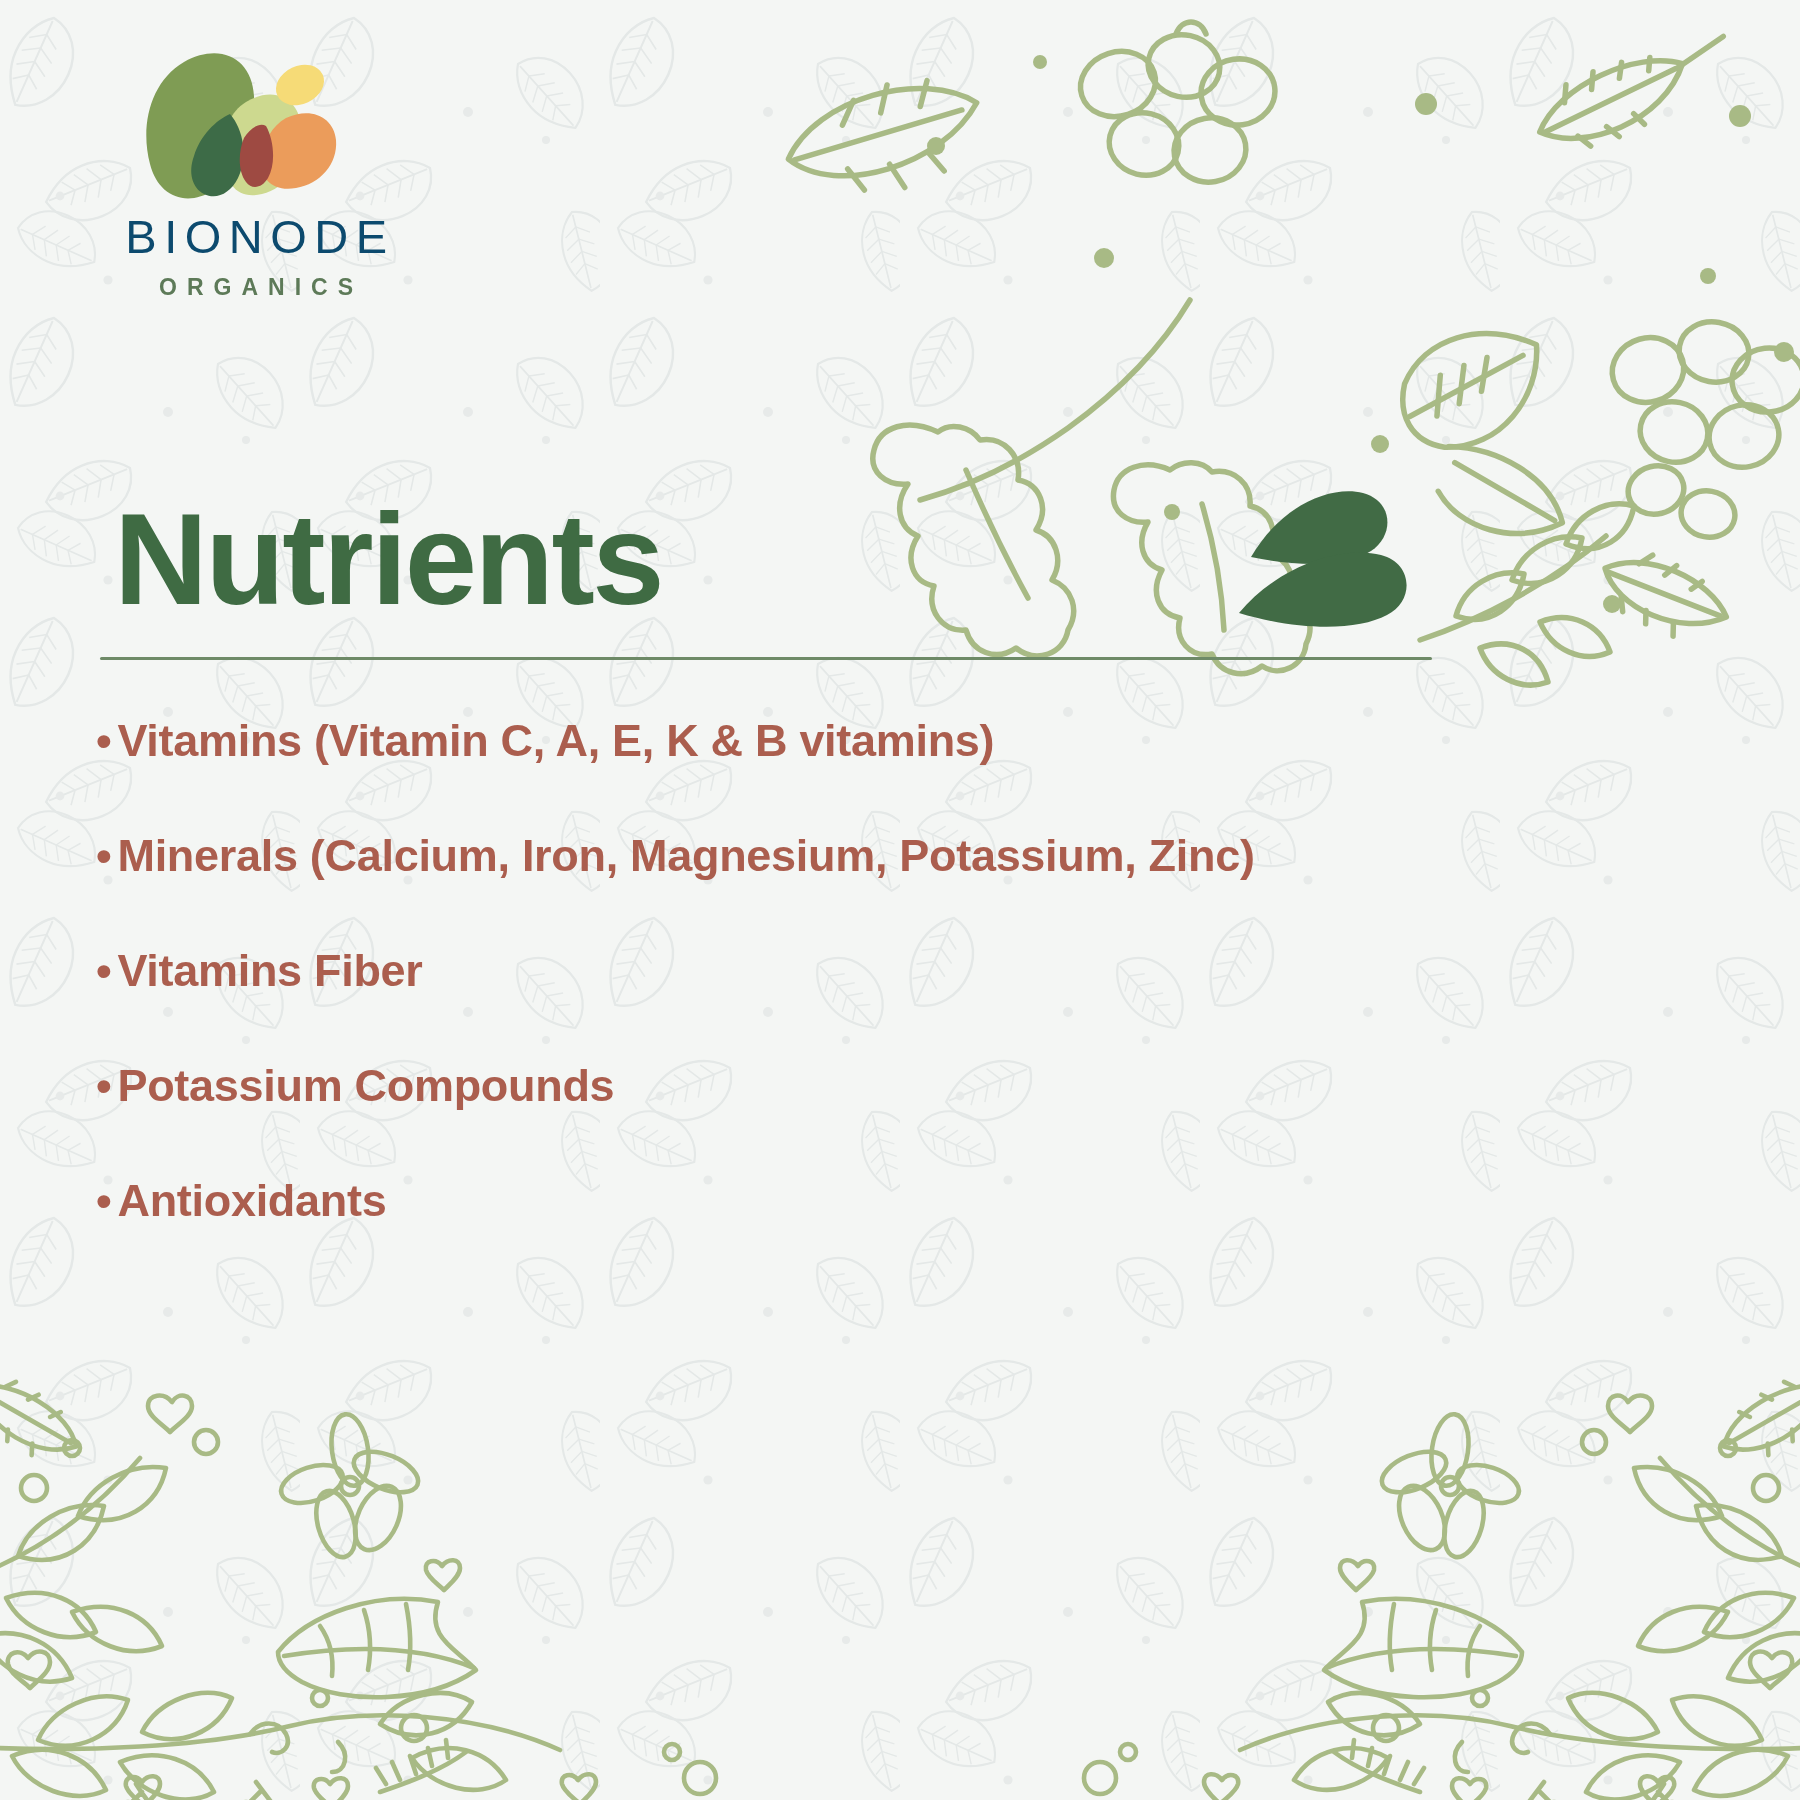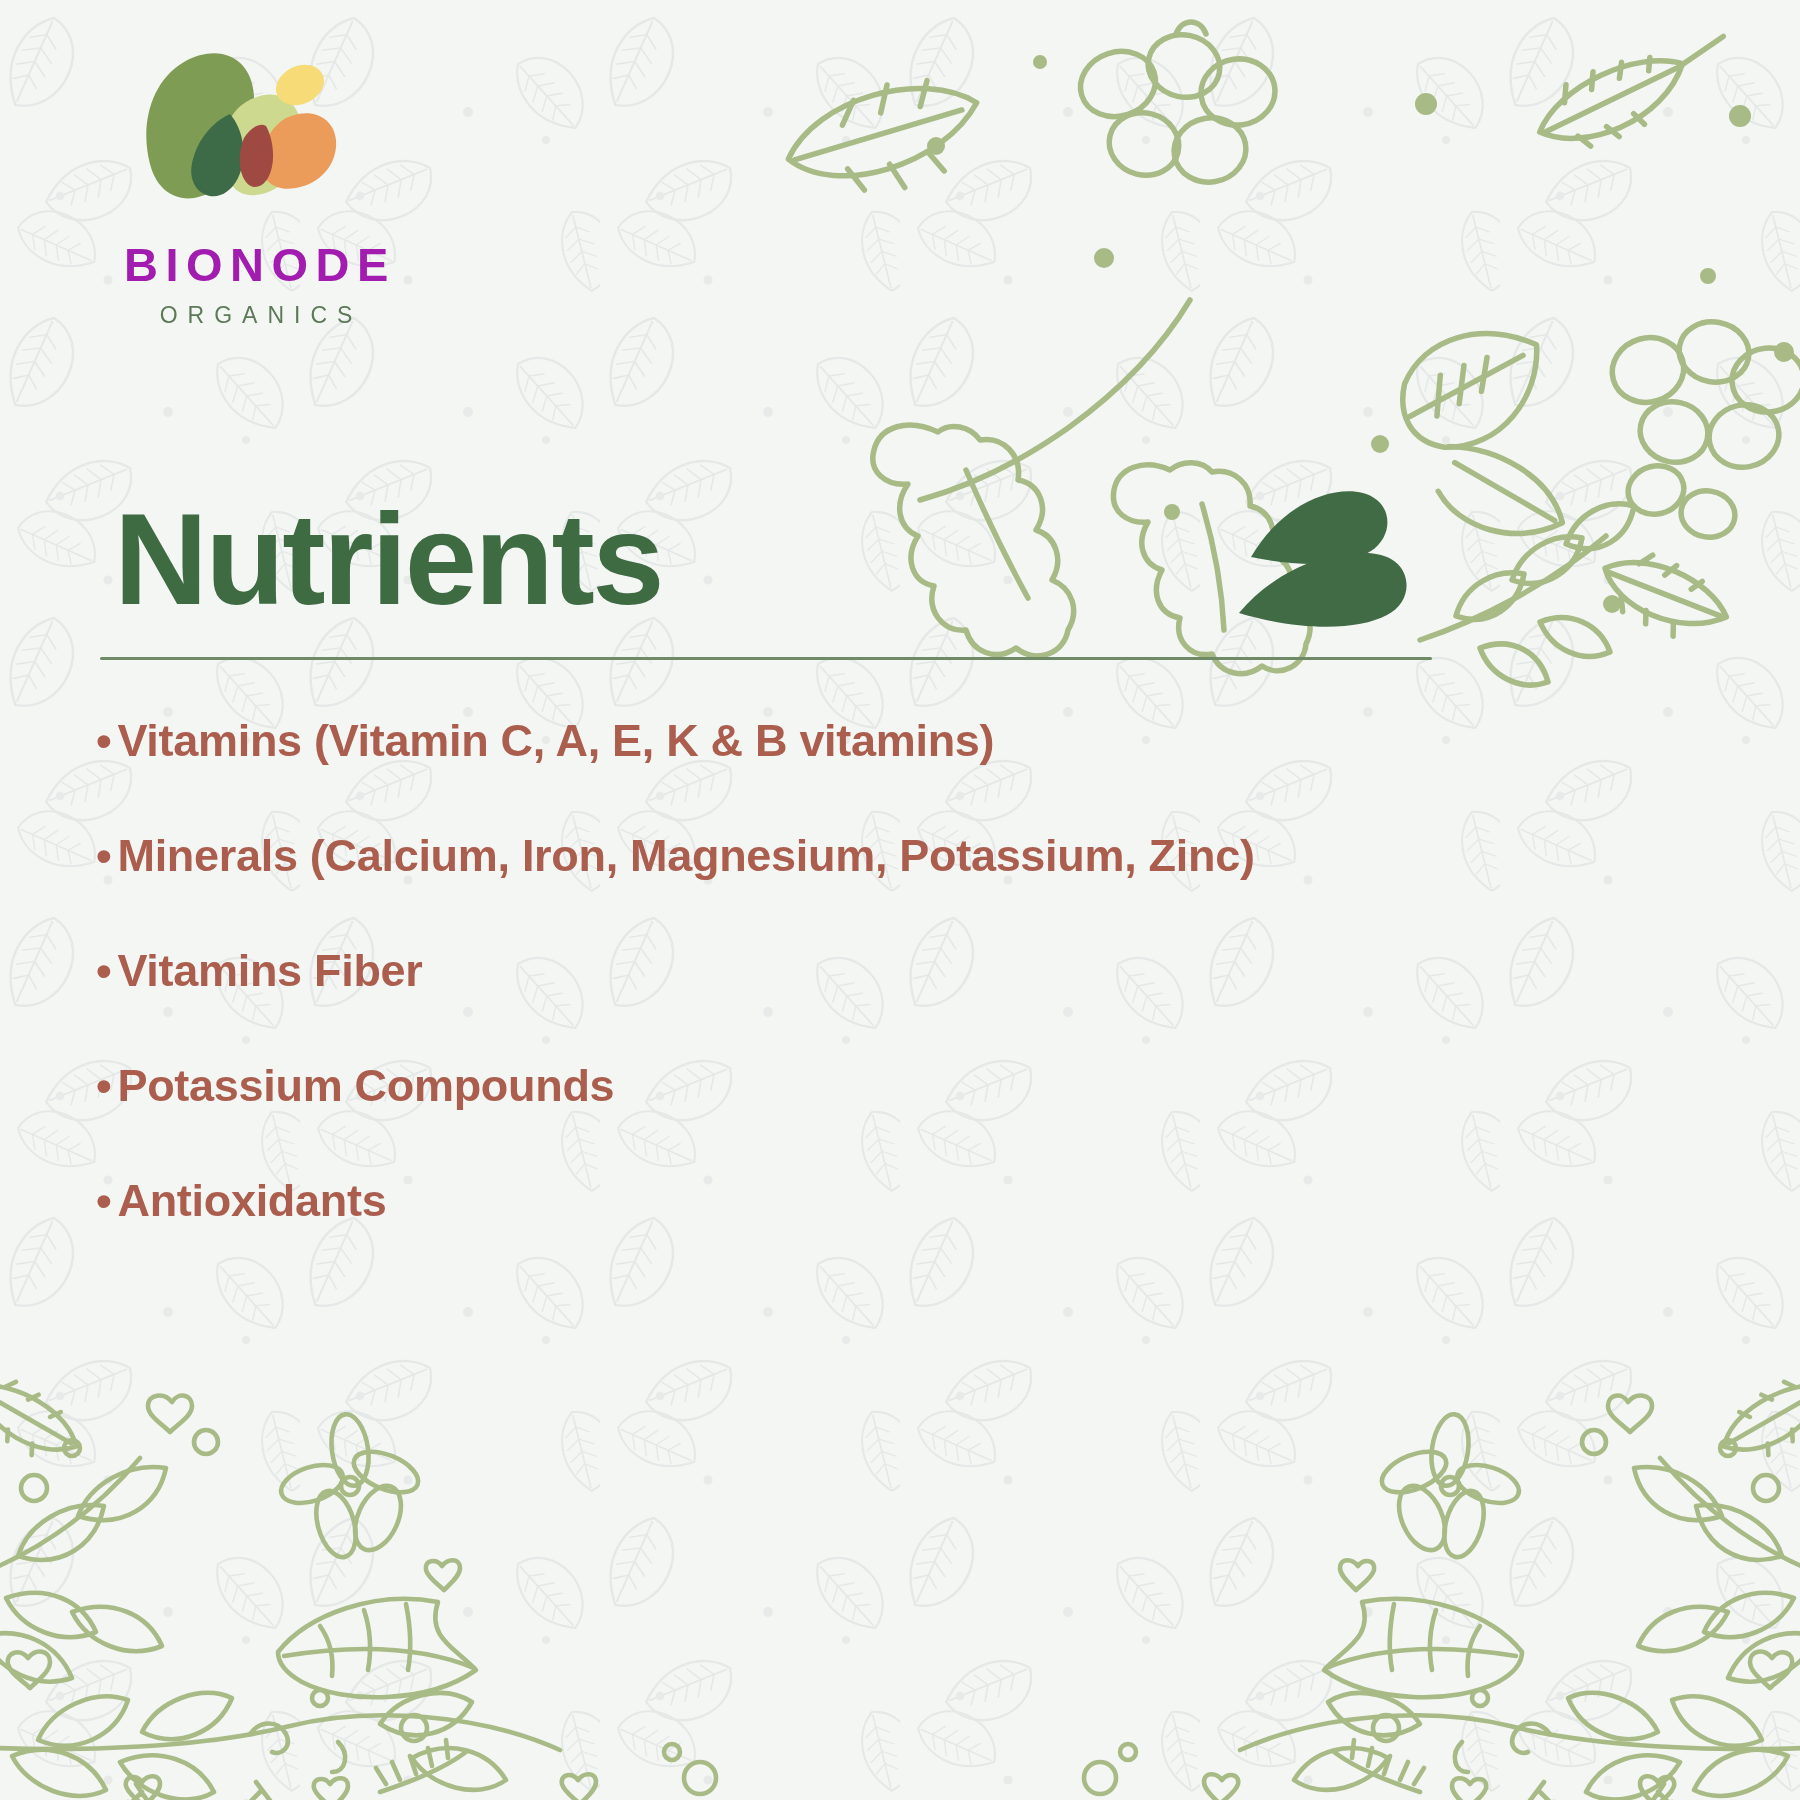--- a/index.html
+++ b/index.html
@@ -49,34 +49,34 @@
     top: 48px;
     width: 330px;
   }
   .brand-mark {
     width: 230px;
     height: 165px;
     margin-left: 28px;
     display: block;
   }
   .brand-name {
-    margin-top: 28px;
+    margin-top: 0;
     text-align: center;
     font-size: 47px;
-    font-weight: 700;
+    font-weight: 400;
     letter-spacing: 7.5px;
-    color: #a21caf;
+    color: #0c4a6e;
     line-height: 1;
     padding-left: 6px;
   }
   .brand-sub {
     margin-top: 16px;
     text-align: center;
     font-size: 23px;
-    font-weight: 400;
+    font-weight: 700;
     letter-spacing: 10px;
     color: #5d7a58;
     line-height: 1;
     padding-left: 8px;
   }
 
   
   .heading-row {
     position: absolute;
     left: 98px;

